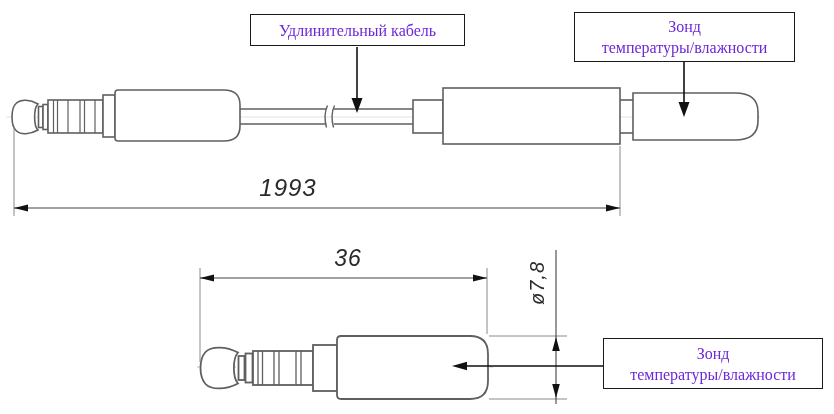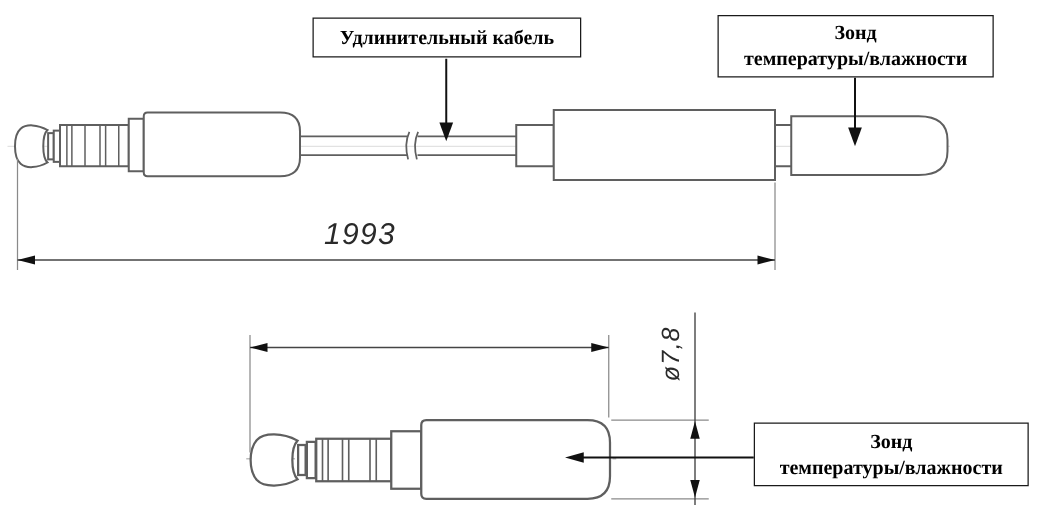--- a/index.html
+++ b/index.html
@@ -1,21 +1,21 @@
 <!DOCTYPE html>
 <html><head>
 <meta charset="utf-8">
 <style>
   html,body{margin:0;padding:0;background:#fff;}
   .stage{position:relative;width:834px;height:414px;background:#ffffff;overflow:hidden;
          font-family:"Liberation Serif",serif;}
   svg{position:absolute;left:0;top:0;}
   .callout{position:absolute;box-sizing:border-box;border:1.6px solid #1a1a1a;background:#fff;
            display:flex;flex-direction:column;align-items:center;justify-content:center;
-           text-align:center;color:#000000;font-weight:bold;}
+           text-align:center;color:#6d28d9;}
   .callout .ln{display:block;line-height:21px;font-size:16px;}
   .dim{position:absolute;font-family:"Liberation Sans","DejaVu Sans",sans-serif;
        font-style:italic;color:#2a2a2a;text-align:center;letter-spacing:1px;
        transform-origin:center center;white-space:nowrap;}
   .dim-2000{left:256px;top:174px;width:64px;font-size:24px;}
   .dim-36{left:322px;top:245px;width:52px;font-size:23px;}
   .dim-dia{left:505px;top:269px;width:70px;height:28px;font-size:20px;transform:rotate(-90deg);}
 </style>
 </head>
 <body>
@@ -130,15 +130,16 @@
     <span class="ln">Зонд</span>
     <span class="ln">температуры/влажности</span>
   </div>
 
   <div class="callout" style="left:603px;top:338px;width:220px;height:51px;">
     <span class="ln">Зонд</span>
     <span class="ln">температуры/влажности</span>
   </div>
 
   <span class="dim dim-2000">1993</span>
+  <span class="dim dim-36">36</span>
   <span class="dim dim-dia">ø7,8</span>
 
 </div>
 
 </body></html>

